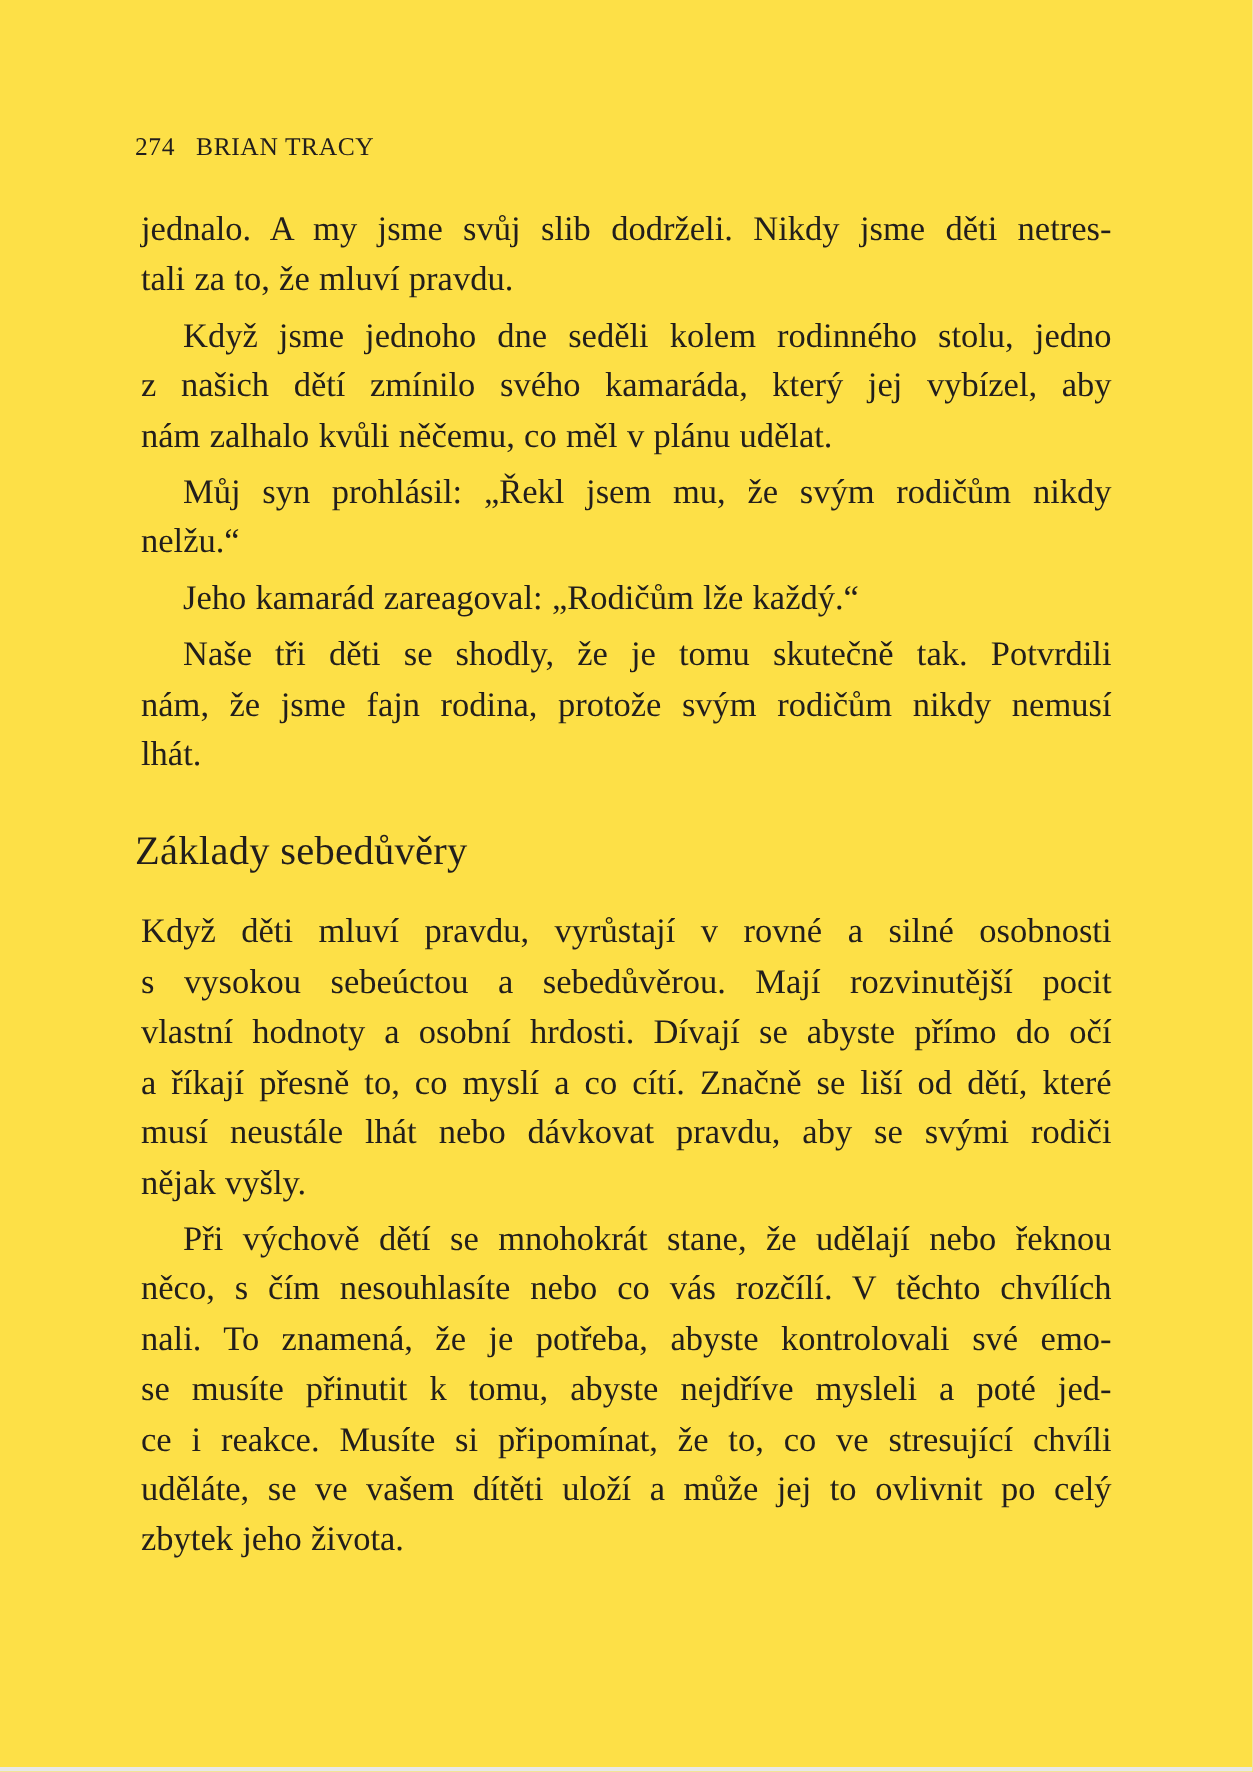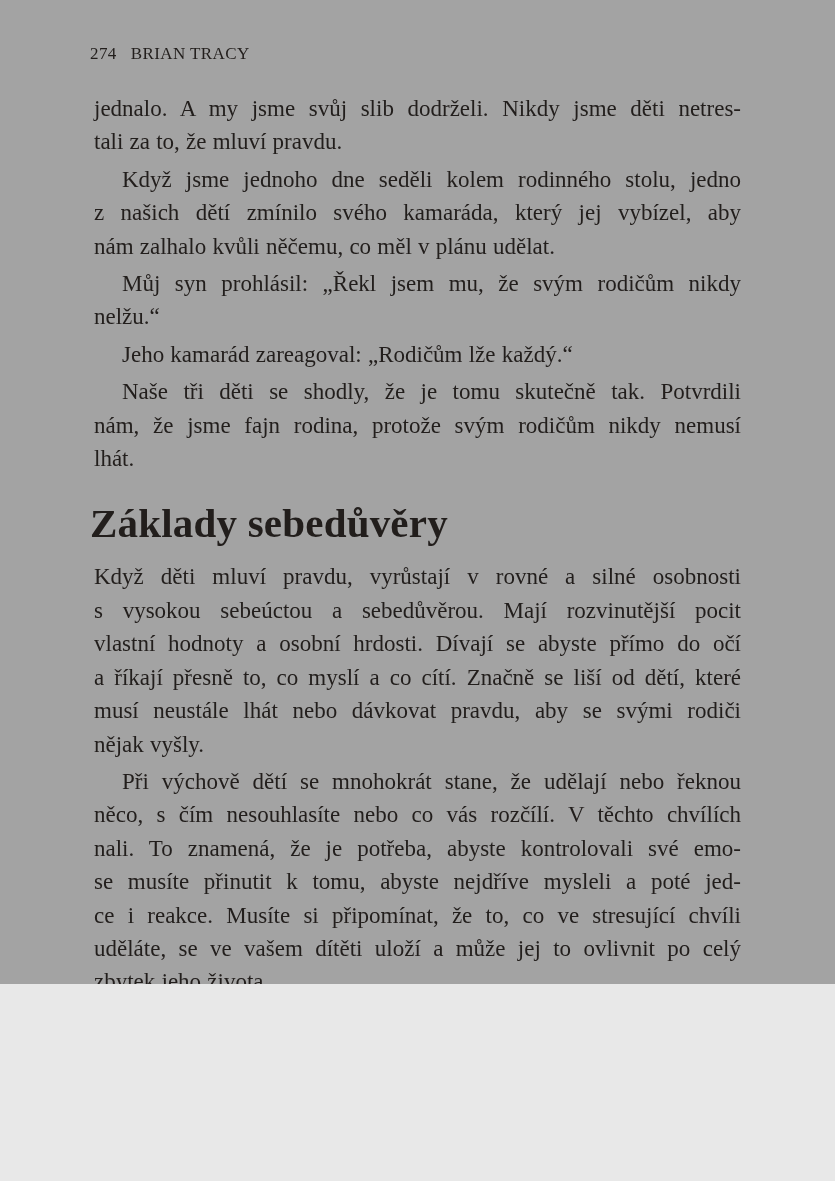--- a/index.html
+++ b/index.html
@@ -3,28 +3,28 @@
 <meta charset="utf-8">
 <style>
   html, body {
     margin: 0;
     padding: 0;
     background: #e8e8e8;
   }
   .book-page {
     position: relative;
     width: 835px;
-    height: 984px;
+    height: 1178px;
     margin: 0 auto;
-    background: #a3a3a3;
+    background: #fde047;
     color: #221e1c;
     font-family: "Liberation Serif", "DejaVu Serif", serif;
     overflow: hidden;
     box-sizing: border-box;
-    padding: 44px 90px 0 90px;
+    padding: 88px 90px 0 90px;
   }
   .running-head {
     font-size: 17px;
     line-height: 20px;
     letter-spacing: 0.4px;
     white-space: nowrap;
   }
   .running-head .page-number {
     display: inline-block;
     margin-right: 14px;
@@ -47,23 +47,23 @@
   }
   .line.last {
     text-align: center;
     text-align-last: left;
   }
   .line.first-indent {
     text-indent: 28px;
   }
   .section-heading {
     margin: 28px 0 17px 0;
-    font-size: 41px;
+    font-size: 27px;
     line-height: 40px;
-    font-weight: 700;
+    font-weight: 400;
     letter-spacing: 0.2px;
   }
 </style>
 </head>
 <body>
 
 <div class="book-page">
   <div class="running-head">
     <span class="page-number">274</span><span>BRIAN TRACY</span>
   </div>

